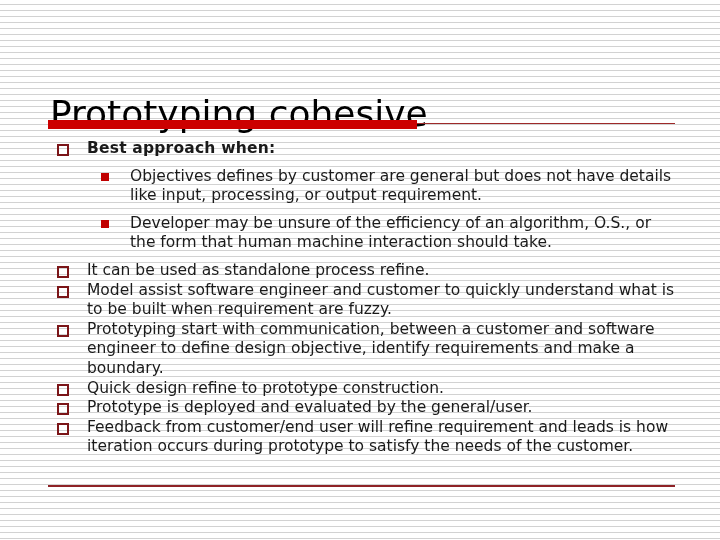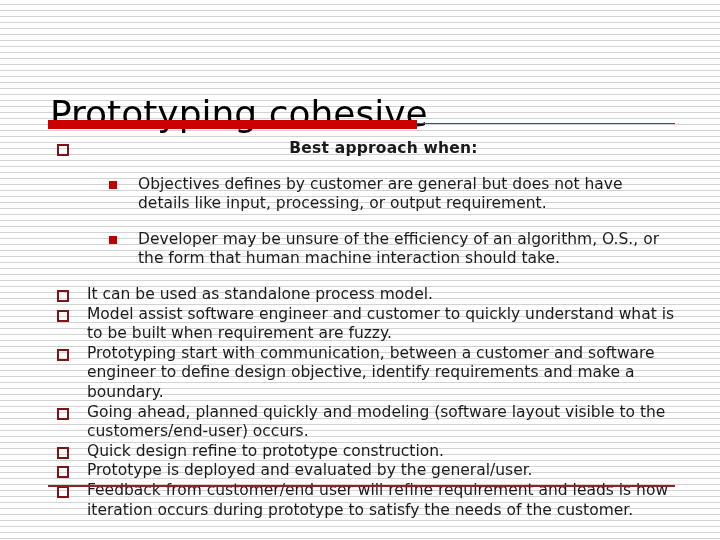--- a/index.html
+++ b/index.html
@@ -85,37 +85,36 @@
     position: relative;
     margin: 0;
     padding: 0 40px 0 87px;
     font-size: 15.5px;
     line-height: 19.6px;
     color: #1a1a1a;
   }
   .bullet-l1.bold > .btext {
     font-weight: bold;
     letter-spacing: 0.2px;
-    text-align: center;
   }
 
   .marker-hollow {
     position: absolute;
     left: 57px;
     top: 5px;
     width: 8px;
     height: 8px;
     border: 2px solid #7b1518;
     box-sizing: content-box;
     background: transparent;
   }
 
   .bullet-l2 {
     position: relative;
-    margin: 16px;
+    margin: 8px;
     padding: 0 38px 0 122px;
     font-size: 15.5px;
     line-height: 19.6px;
     color: #1a1a1a;
   }
 
   .marker-filled {
     position: absolute;
     left: 93px;
     top: 6px;
@@ -150,36 +149,35 @@
       <span class="btext">Objectives defines by customer are general but does not have details like input, processing, or output requirement.</span>
     </div>
 
     <div class="bullet-l2">
       <span class="marker-filled"></span>
       <span class="btext">Developer may be unsure of the efficiency of an algorithm, O.S., or the form that human machine interaction should take.</span>
     </div>
 
     <div class="bullet-l1">
       <span class="marker-hollow"></span>
-      <span class="btext">It can be used as standalone process model.</span>
+      <span class="btext">It can be used as standalone process refine.</span>
     </div>
 
     <div class="bullet-l1">
       <span class="marker-hollow"></span>
       <span class="btext">Model assist software engineer and customer to quickly understand what is to be built when requirement are fuzzy.</span>
     </div>
 
     <div class="bullet-l1">
       <span class="marker-hollow"></span>
       <span class="btext">Prototyping start with communication, between a customer and software engineer to define design objective, identify requirements and make a boundary.</span>
     </div>
 
     <div class="bullet-l1">
       <span class="marker-hollow"></span>
-      <span class="btext">Going ahead, planned quickly and modeling (software layout visible to the customers/end-user) occurs.</span>
     </div>
 
     <div class="bullet-l1">
       <span class="marker-hollow"></span>
       <span class="btext">Quick design refine to prototype construction.</span>
     </div>
 
     <div class="bullet-l1">
       <span class="marker-hollow"></span>
       <span class="btext">Prototype is deployed and evaluated by the general/user.</span>

